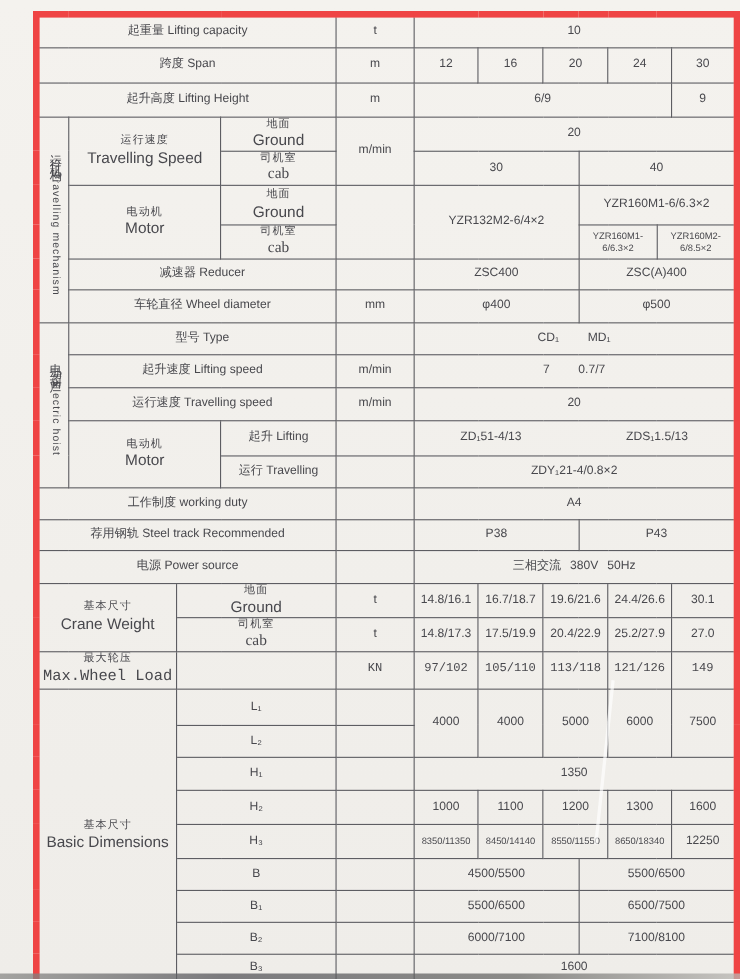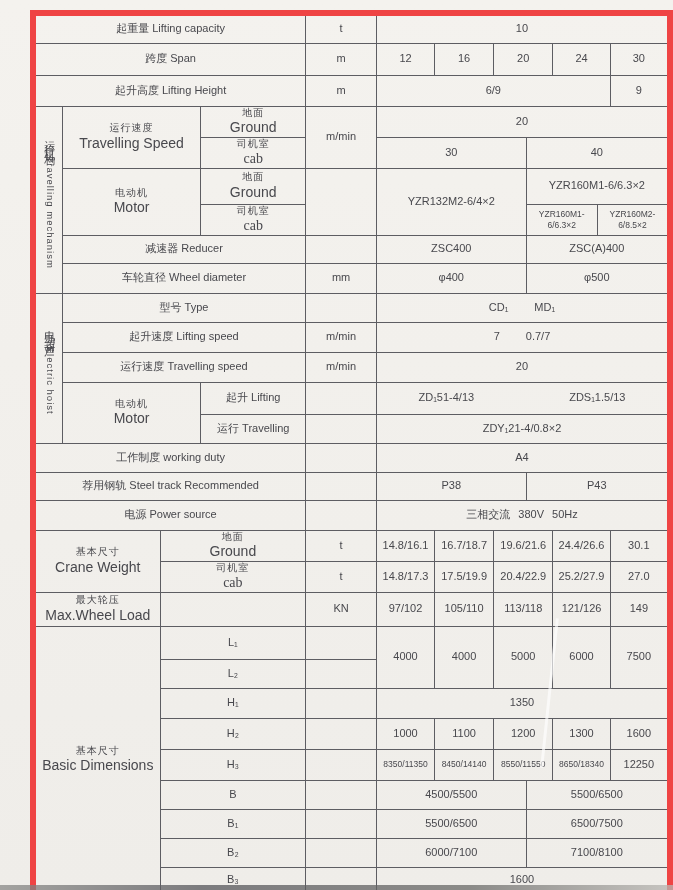--- a/index.html
+++ b/index.html
@@ -43,21 +43,21 @@
   }
   .vert .vcn{font-size:11px;letter-spacing:5px;}
   .vert .ven{font-size:9.5px;letter-spacing:1px;}
   .pair{display:flex;justify-content:center;align-items:center;gap:26px;}
   .pair.wide{gap:95px;text-align:center;}
   td.smallv{font-size:8.5px;padding:0 1px;letter-spacing:0;}
   td.spaced{word-spacing:5px;}
   
   tr{height:30px;}
   tr.h28{height:28px;} tr.h29{height:29px;} tr.h31{height:31px;}
-  tr.h32{height:32px;} tr.h33{height:33px;} tr.h34{height:34px;} tr.h36{height:36px;}
+  tr.h32{height:32px;} tr.h33{height:33px;} tr.h34{height:34px;font-family:Liberation Mono, monospace;} tr.h36{height:36px;}
 </style>
 </head>
 <body>
 
 <div class="paper-shade"></div>
 <div class="scratch"></div>
 
 <table class="spec">
   <colgroup>
     <col style="width:30px">

